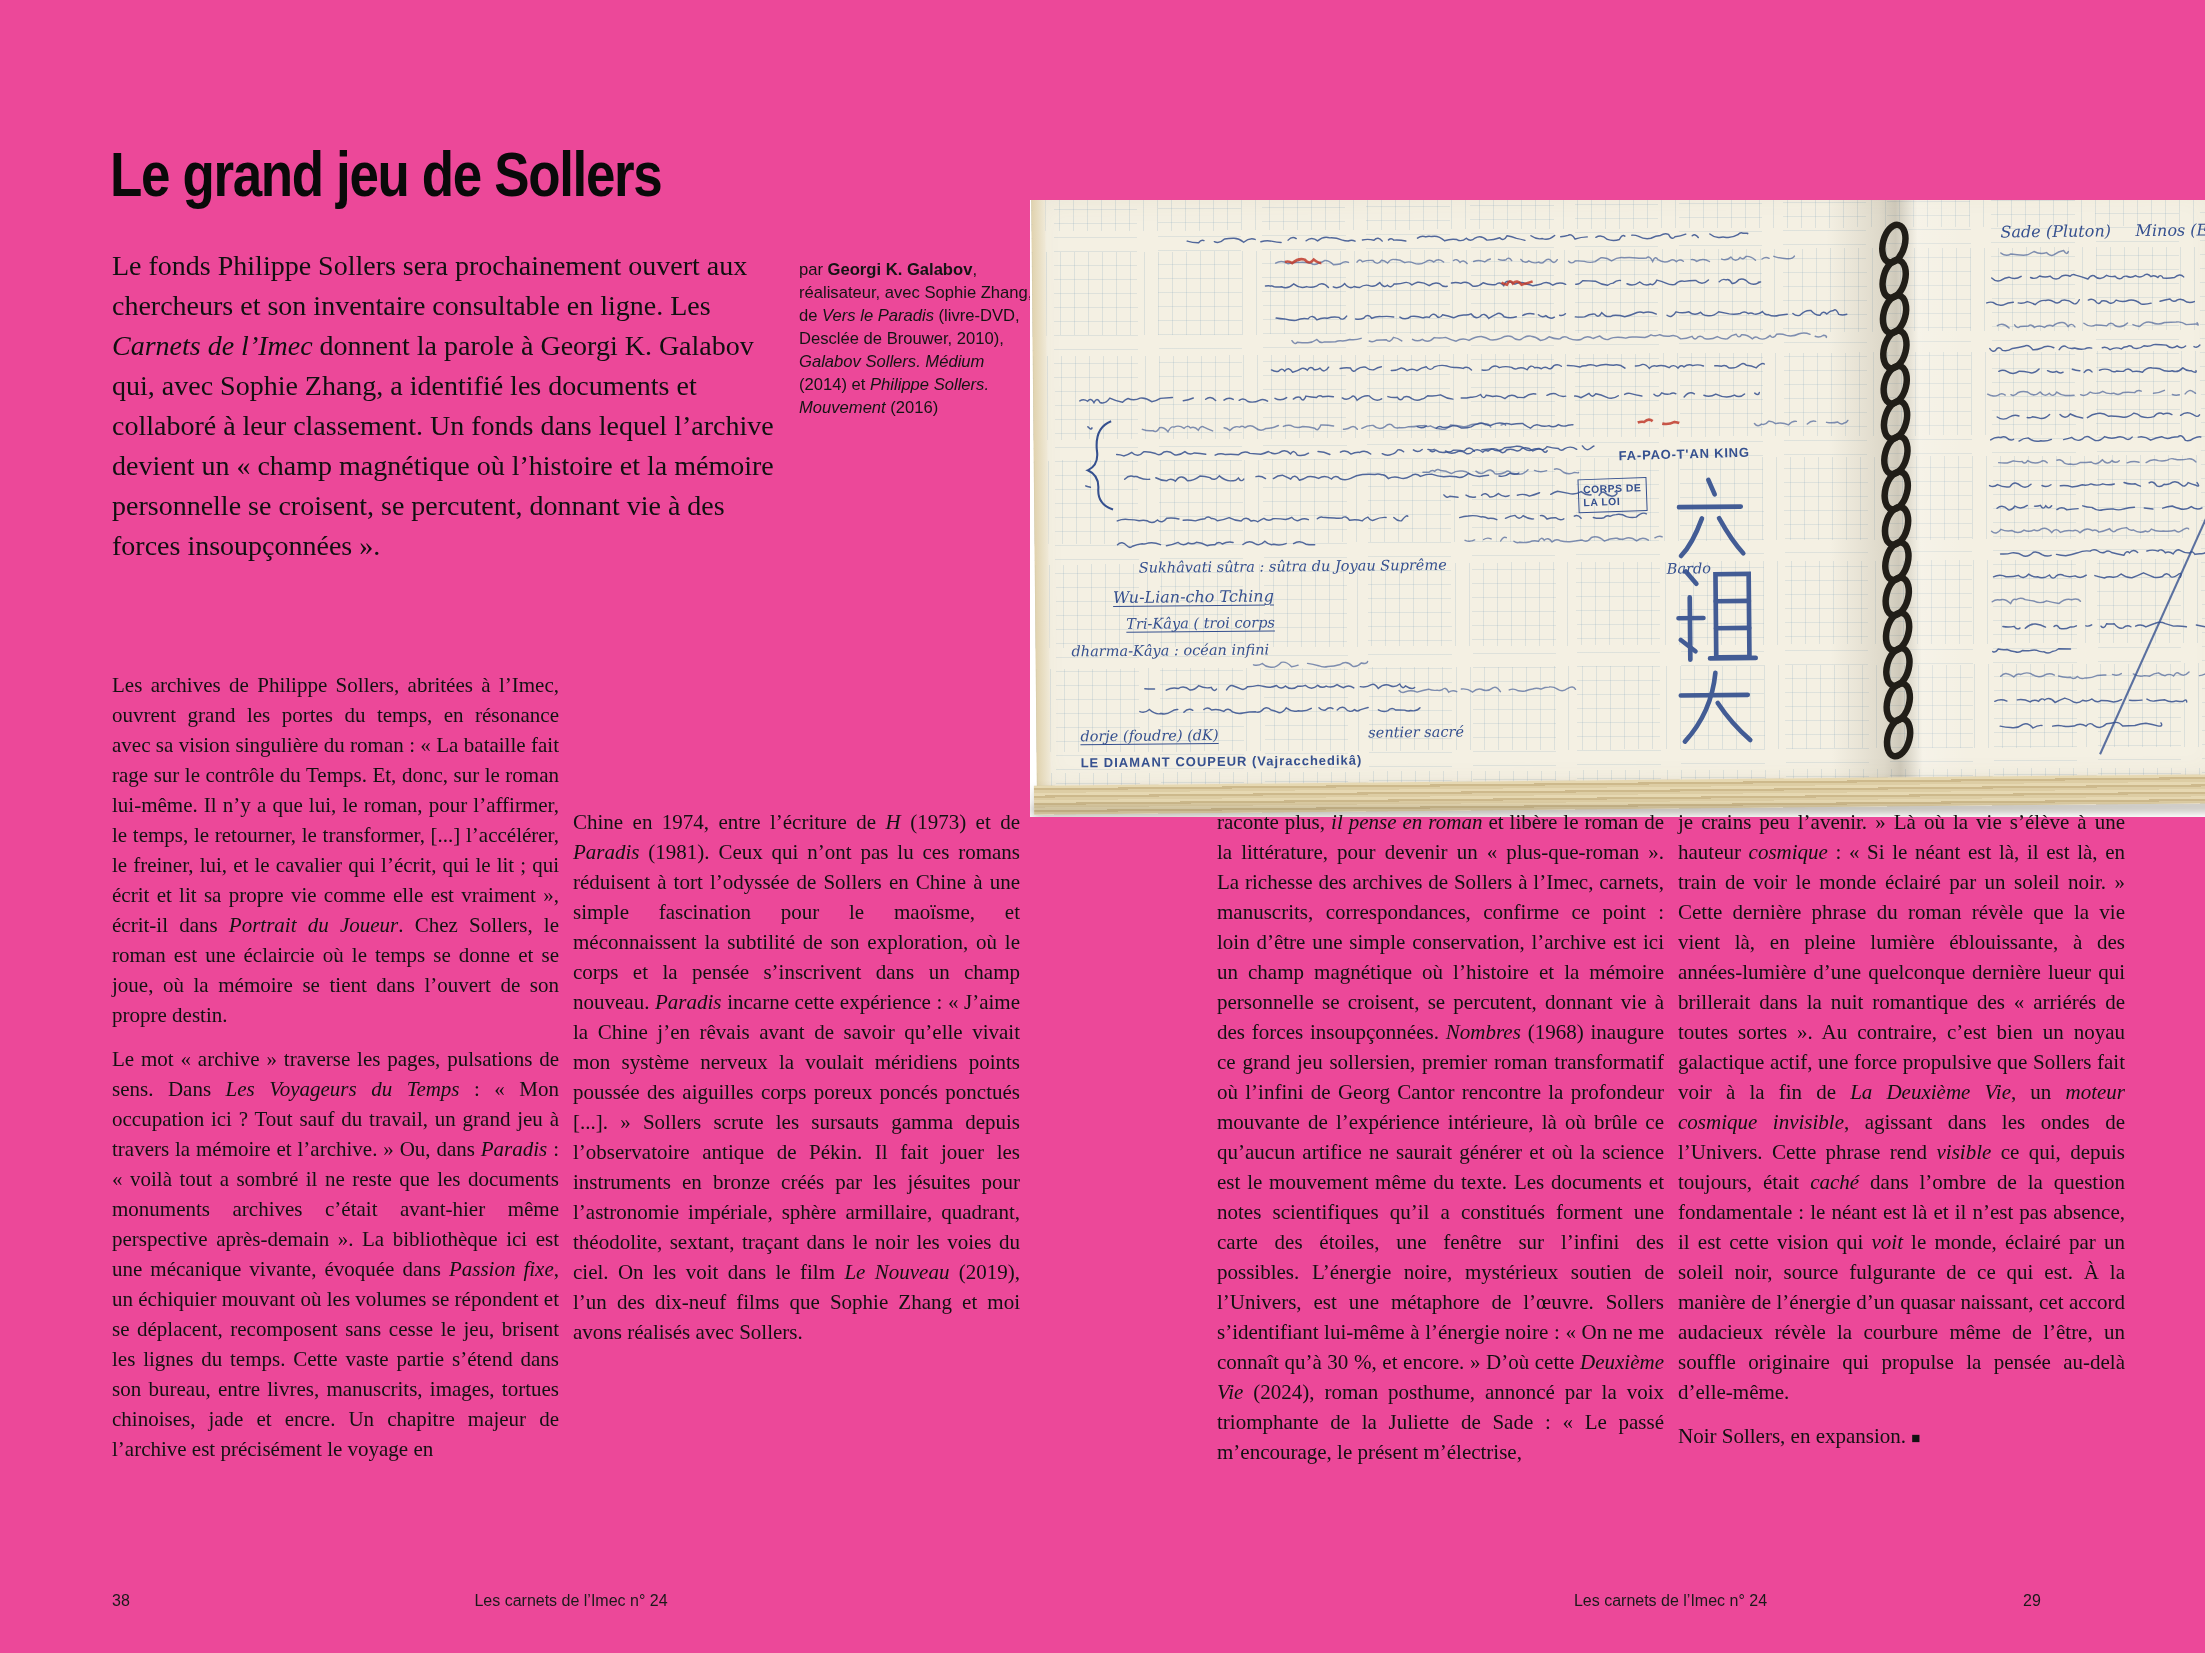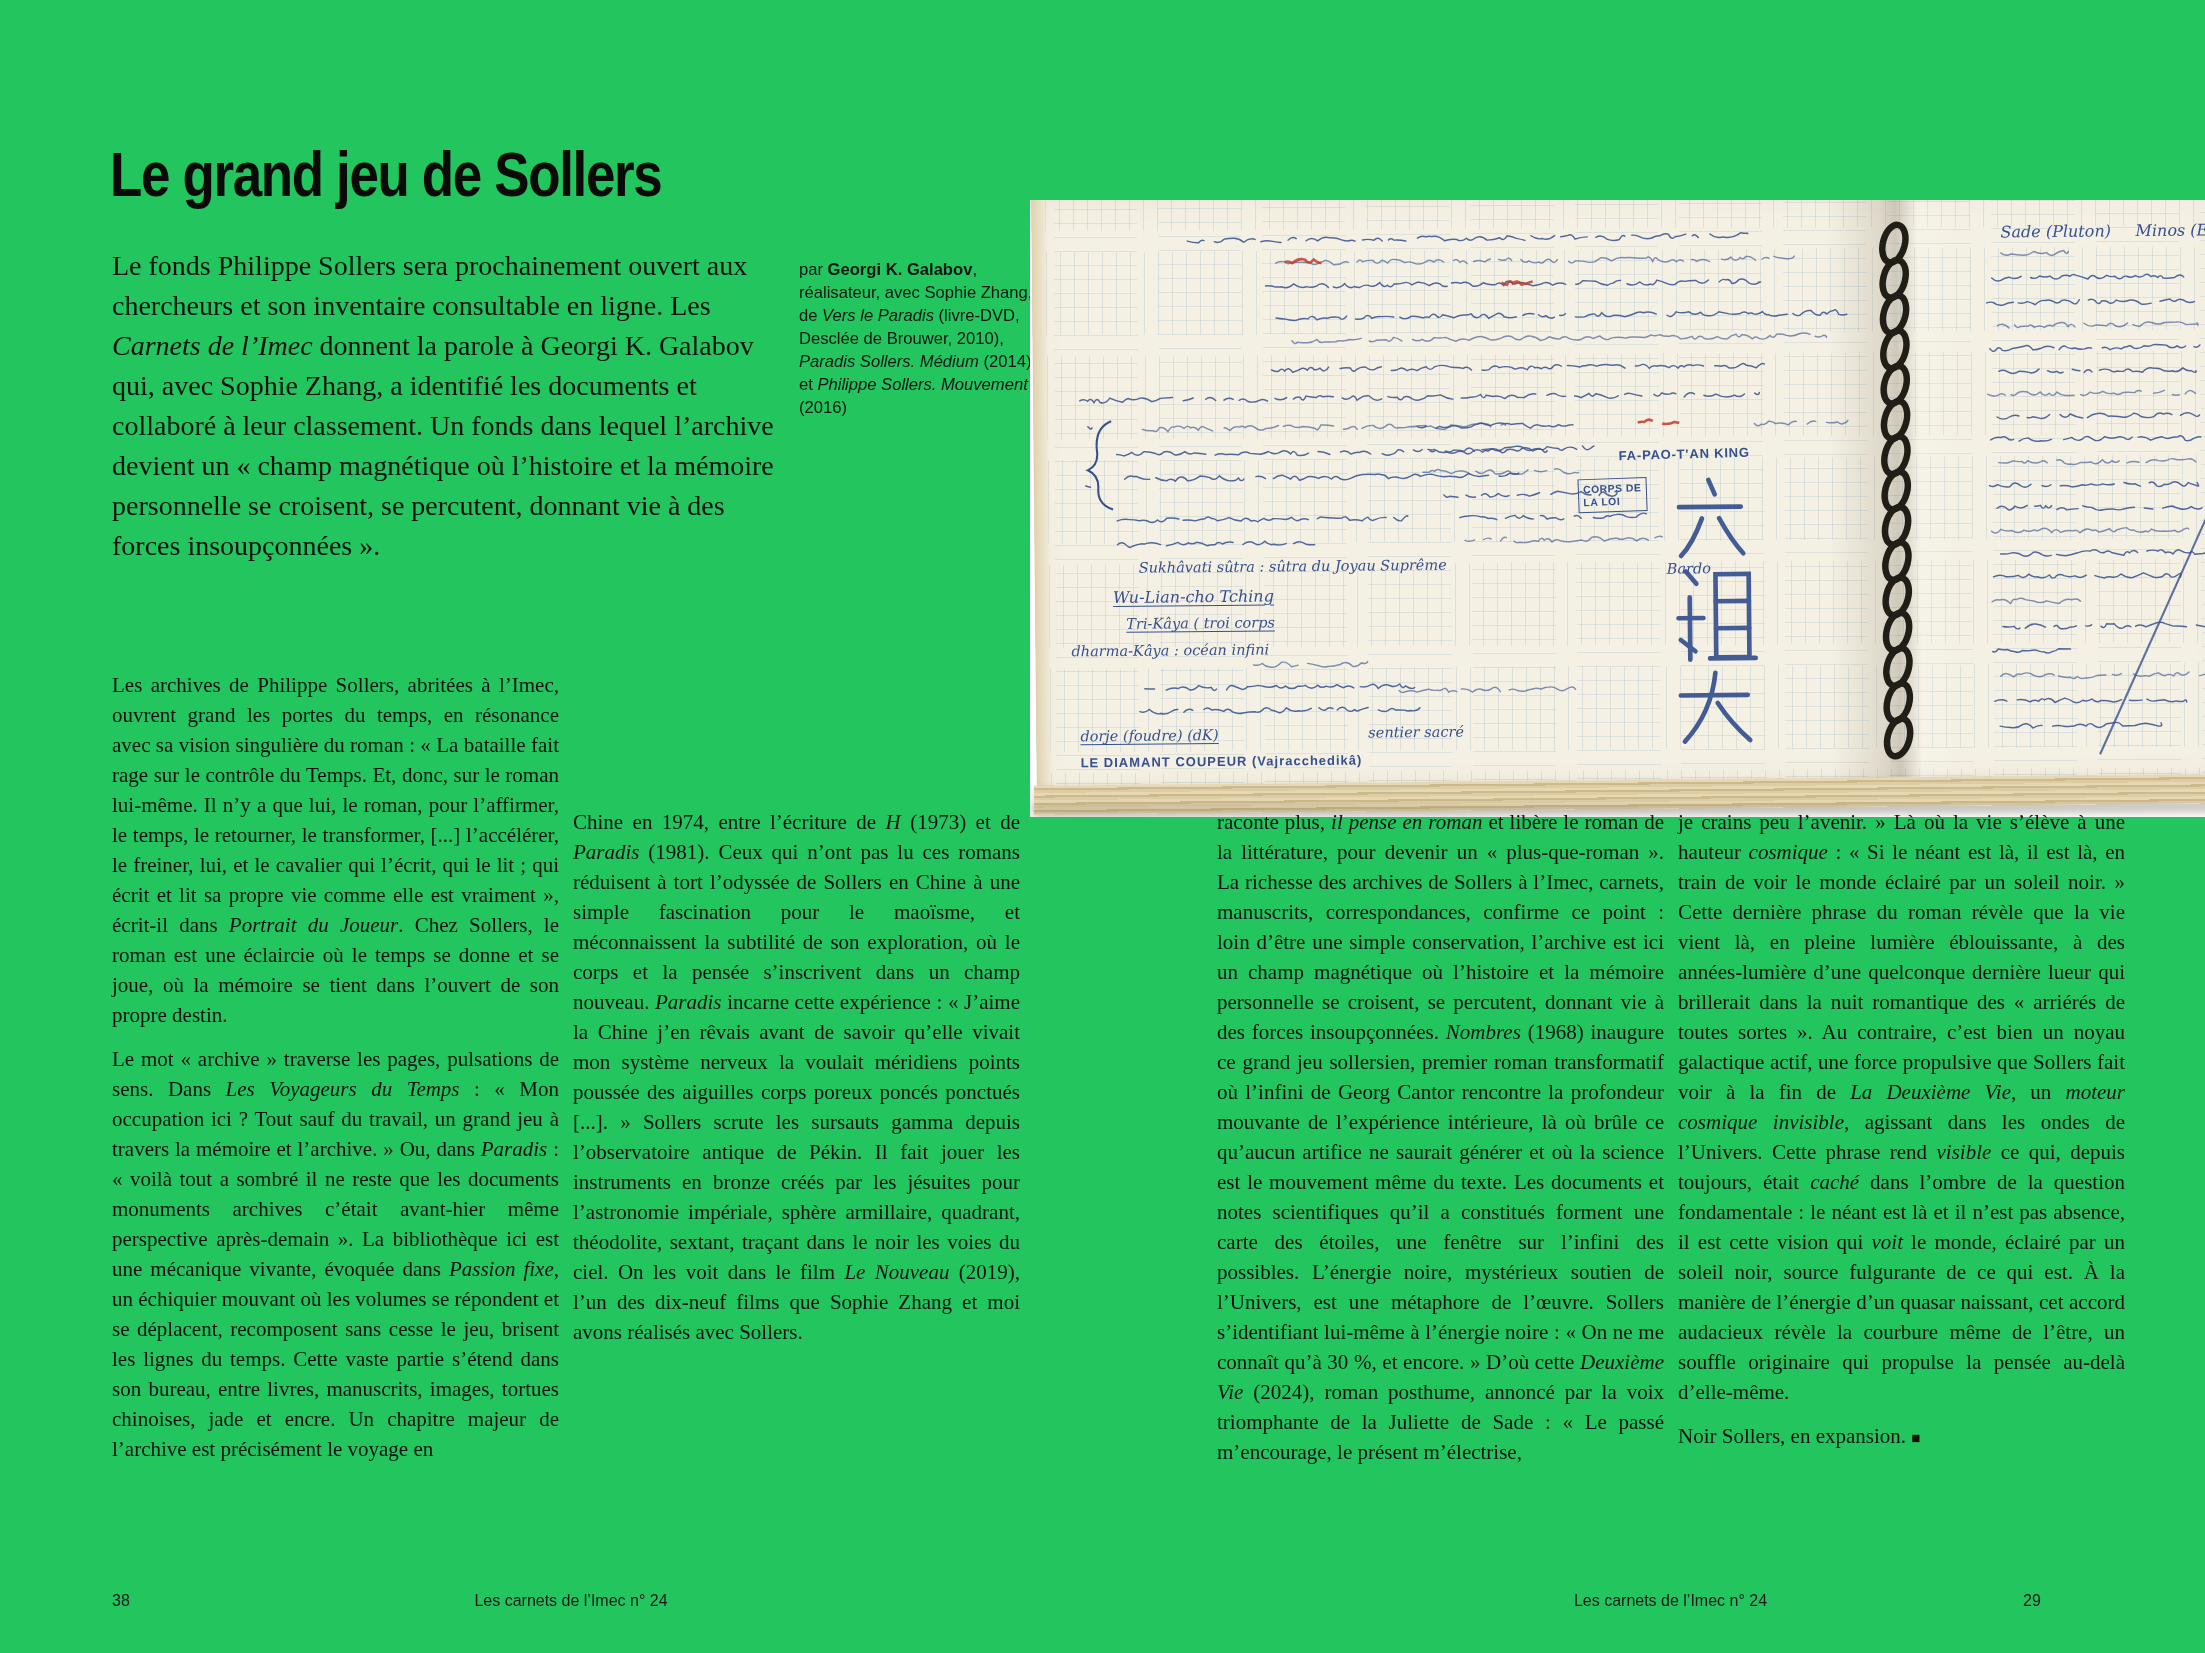--- a/index.html
+++ b/index.html
@@ -1,16 +1,16 @@
 <!DOCTYPE html>
 <html lang="fr" style="font-size:8.3px"><head>
 <meta charset="utf-8">
 <style>
   html,body{margin:0;padding:0;background:#ffffff;}
-  #page{position:relative;width:2205px;height:1654px;background:#22c55e;overflow:hidden;
+  #page{position:relative;width:2205px;height:1654px;background:#ec4899;overflow:hidden;
         font-family:"Liberation Serif",serif;color:#101010;}
 
   .title{position:absolute;left:110px;top:99px;font:bold 63px/1.05 "Liberation Sans",sans-serif;
          letter-spacing:-1.6px;transform:scaleX(.84);transform-origin:left top;white-space:nowrap;color:#0a0a0a;}
 
   .intro{position:absolute;left:112px;top:246px;width:672px;
          font:28px/40px "Liberation Serif",serif;color:#101010;}
   .intro i{font-style:italic;}
 
   .sideblock{position:absolute;width:234px;font:16.6px/23px "Liberation Sans",sans-serif;color:#141414;}
@@ -64,21 +64,21 @@
 </style>
 </head>
 <body>
 
 <div id="page">
 
   <h1 class="title">Le grand jeu de Sollers</h1>
 
   <div class="intro">Le fonds Philippe Sollers sera prochainement ouvert aux chercheurs et son inventaire consultable en ligne. Les <i>Carnets de l’Imec</i> donnent la parole à Georgi K. Galabov qui, avec Sophie Zhang, a identifié les documents et collaboré à leur classement. Un fonds dans lequel l’archive devient un « champ magnétique où l’histoire et la mémoire personnelle se croisent, se percutent, donnant vie à des forces insoupçonnées ».</div>
 
-  <div class="sideblock byline">par <b>Georgi K. Galabov</b>, réalisateur, avec Sophie Zhang, de <i>Vers le Paradis</i> (livre-DVD, Desclée de Brouwer, 2010), <i>Paradis Sollers. Médium</i> (2014) et <i>Philippe Sollers. Mouvement</i> (2016)</div>
+  <div class="sideblock byline">par <b>Georgi K. Galabov</b>, réalisateur, avec Sophie Zhang, de <i>Vers le Paradis</i> (livre-DVD, Desclée de Brouwer, 2010), <i>Galabov Sollers. Médium</i> (2014) et <i>Philippe Sollers. Mouvement</i> (2016)</div>
 
   <div class="photo">
     <div class="nb">
       <div class="nb-edge"></div>
       <div class="nb-gutter"></div>
 
       <svg class="hwsvg" width="1188" height="598" viewBox="0 0 2290 1152">
         <g id="hw-squiggles">
             <path d="M 300 90 Q 311.0 93.4 321.9 93.3 Q 327.1 86.4 332.2 89.3 M 352.3 91.6 Q 362.1 96.4 371.9 86.8 Q 381.1 85.1 390.3 85.4 Q 399.6 85.7 408.8 93.2 Q 419.9 84.2 430.9 88.0 M 442.0 92.5 Q 453.4 89.3 464.7 92.1 Q 472.8 94.3 480.9 94.4 M 494.5 90.0 Q 502.3 81.5 510.1 87.1 M 529.2 91.6 Q 540.2 82.4 551.3 92.0 Q 563.0 82.1 574.8 86.4 Q 586.2 85.7 597.6 90.4 Q 604.0 92.7 610.4 92.8 Q 616.9 89.7 623.4 93.2 M 637.7 91.0 Q 648.9 88.7 660.0 91.8 Q 668.0 83.3 675.9 93.6 M 688.0 91.4 Q 693.1 86.5 698.3 92.0 Q 709.8 91.3 721.3 94.0 M 743.9 88.6 Q 751.9 82.9 759.9 86.3 Q 765.4 83.9 771.0 85.8 Q 783.5 82.4 796.0 94.2 Q 807.8 89.9 819.7 92.0 Q 828.8 97.3 838.0 89.6 Q 846.4 97.8 854.9 89.5 Q 866.2 82.5 877.6 93.7 Q 890.0 94.0 902.5 89.4 Q 909.5 97.4 916.5 85.7 Q 925.6 87.5 934.7 90.8 Q 942.8 92.3 950.9 94.8 M 962.7 86.1 Q 973.6 94.0 984.6 91.7 Q 996.4 96.1 1008.3 86.0 M 1019.9 88.4 Q 1027.0 88.2 1034.0 86.1 Q 1040.8 81.7 1047.6 93.2 Q 1059.3 89.5 1071.1 89.3 M 1087.8 90.2 Q 1098.8 83.5 1109.8 94.5 Q 1121.4 98.6 1133.0 94.9 Q 1138.3 84.5 1143.6 88.6 M 1157.1 86.8 Q 1163.7 86.4 1170.3 89.3 Q 1182.0 95.8 1193.8 93.1 Q 1203.2 87.7 1212.5 87.8 Q 1220.2 82.9 1227.8 85.9 Q 1233.9 98.4 1240.0 90.8 Q 1250.5 90.1 1261.0 85.8 M 1273.5 89.1 Q 1279.3 84.3 1285.1 92.6 M 1307.5 86.1 Q 1316.9 93.9 1326.2 92.9 Q 1332.6 91.3 1339.0 92.9 Q 1350.3 94.3 1361.6 87.9 Q 1366.7 81.7 1371.8 85.3 Q 1382.4 84.6 1380.0 86.0" fill="none" stroke="#35508f" stroke-width="2.8" stroke-linecap="round" opacity="0.86"></path>
             <path d="M 470 134 Q 481.8 127.2 493.6 135.5 Q 505.2 131.6 516.9 133.1 Q 528.0 132.2 539.0 135.5 Q 546.5 139.9 554.0 134.0 Q 559.7 133.8 565.3 129.8 Q 573.4 129.8 581.4 138.3 Q 588.0 138.3 594.5 137.1 Q 602.5 129.8 610.4 134.2 M 626.8 133.8 Q 632.0 125.7 637.2 133.0 Q 647.4 129.7 657.6 130.8 Q 666.0 142.2 674.3 130.6 Q 680.0 130.8 685.7 136.1 Q 692.4 127.3 699.2 129.5 Q 709.1 129.0 719.0 135.5 Q 727.7 132.4 736.4 136.6 Q 747.5 141.3 758.6 134.7 Q 766.7 127.9 774.7 134.7 Q 784.3 126.0 793.8 135.2 M 812.9 132.5 Q 819.1 127.5 825.3 136.1 Q 832.2 129.5 839.1 138.5 M 851.7 134.6 Q 862.3 130.3 873.0 135.7 Q 878.5 131.4 884.0 130.2 M 899.6 131.0 Q 906.9 133.9 914.2 131.8 Q 919.6 125.0 925.0 133.6 M 942.8 131.5 Q 950.4 140.7 957.9 134.4 Q 967.6 140.7 977.2 137.1 Q 982.9 141.5 988.5 135.3 Q 994.4 129.3 1000.3 133.5 Q 1006.6 143.0 1012.9 132.7 M 1034.7 135.8 Q 1041.0 142.6 1047.3 135.4 Q 1056.2 135.0 1065.0 136.5 Q 1075.5 140.1 1085.9 137.2 Q 1091.4 132.7 1096.8 129.9 Q 1107.2 128.3 1117.5 136.0 Q 1129.8 127.6 1142.0 130.2 Q 1153.7 129.2 1165.5 130.9 Q 1175.2 132.3 1184.8 131.0 Q 1190.8 125.3 1196.7 137.8 Q 1201.8 125.2 1207.0 134.6 Q 1218.5 142.4 1229.9 136.8 Q 1236.2 132.8 1242.5 138.6 Q 1249.2 132.7 1255.9 138.1 M 1271.4 135.0 Q 1276.6 134.1 1281.7 138.6 Q 1293.9 131.0 1306.1 139.0 M 1329.8 134.5 Q 1338.7 138.6 1347.7 131.0 Q 1356.5 142.9 1365.4 131.9 Q 1371.0 137.4 1376.6 130.0 Q 1385.8 128.8 1394.9 137.6 M 1407.7 135.1 Q 1414.5 130.2 1421.2 133.9 M 1430.5 130.2 Q 1442.9 135.0 1455.4 135.1 Q 1466.7 136.0 1470.0 130.2" fill="none" stroke="#35508f" stroke-width="2.8" stroke-linecap="round" opacity="0.62"></path>

